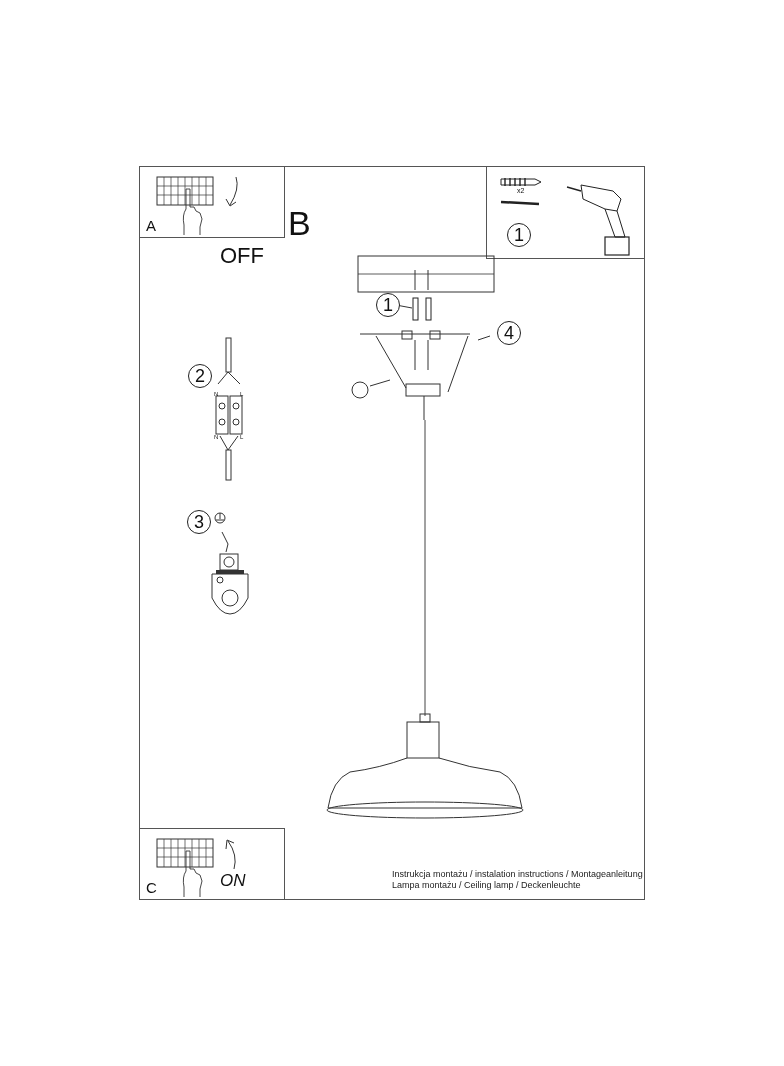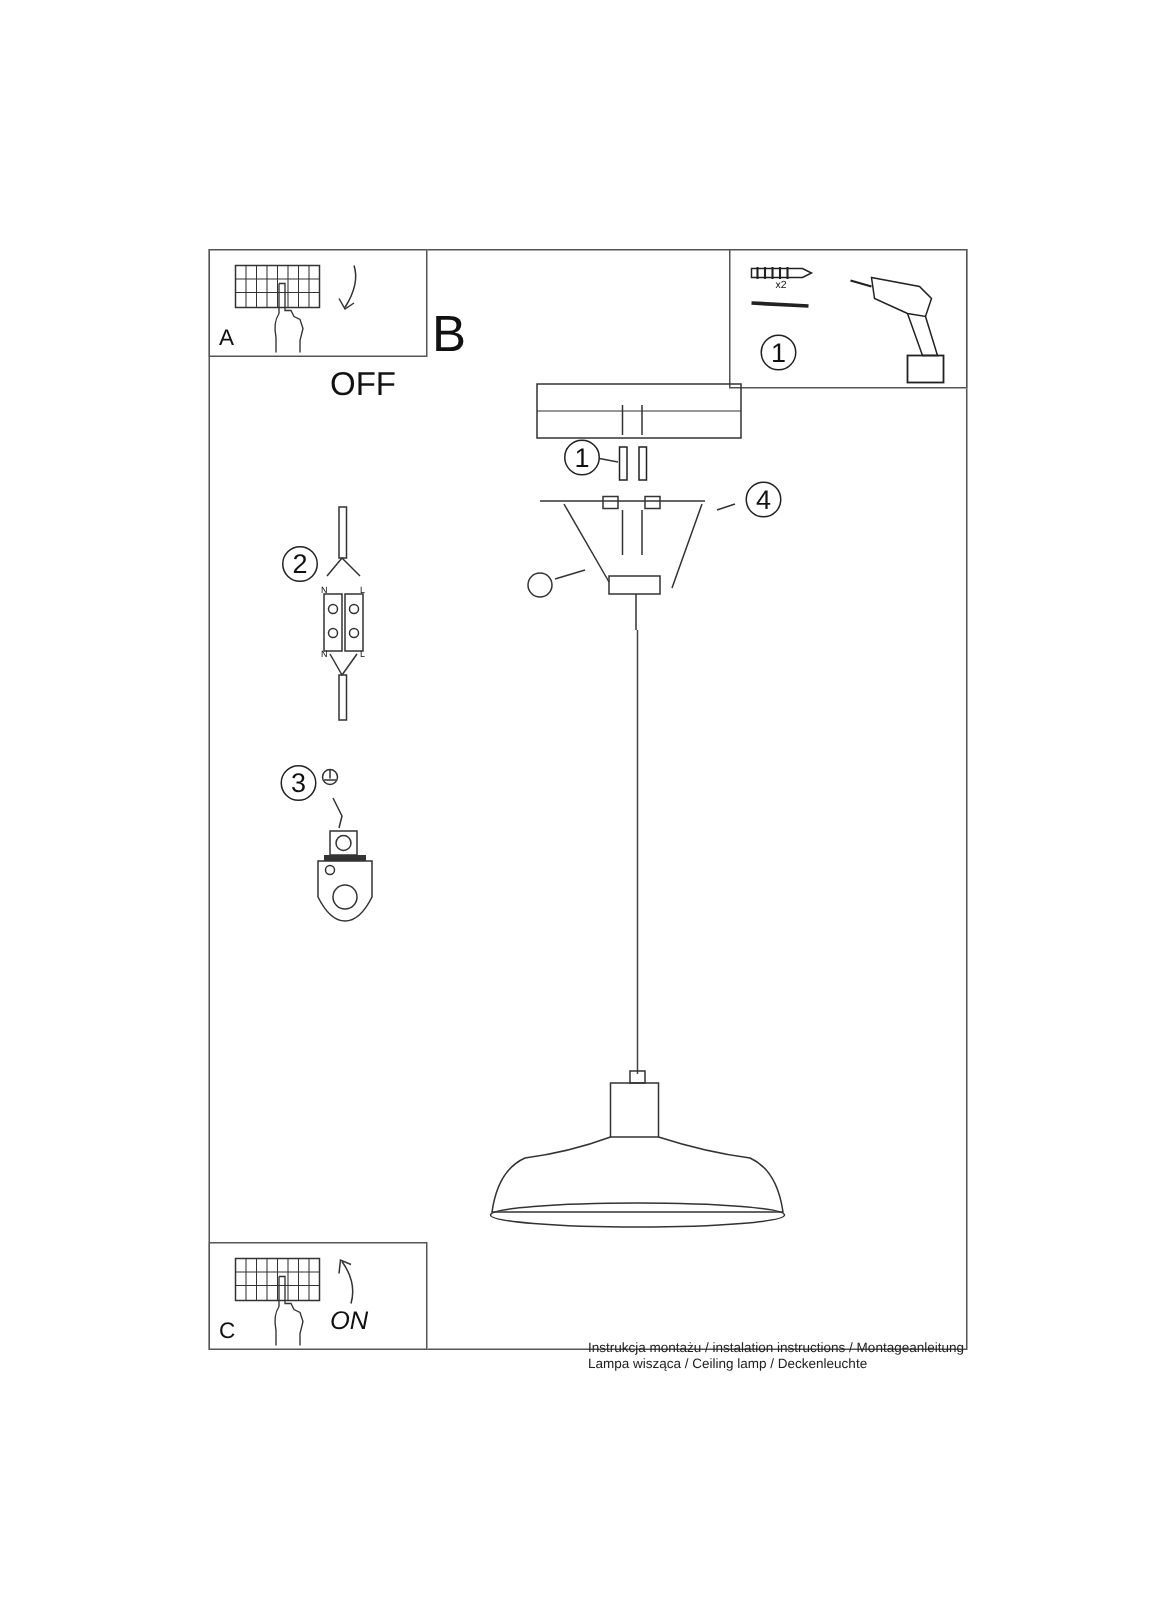--- a/index.html
+++ b/index.html
@@ -1,21 +1,21 @@
 <!DOCTYPE html>
 <html><head>
 <meta charset="utf-8">
 <style>
   html,body{margin:0;padding:0;background:#fff;}
   body{width:784px;height:1066px;position:relative;overflow:hidden;font-family:"Liberation Sans",sans-serif;color:#111;}
   .frame{position:absolute;left:139px;top:166px;width:506px;height:734px;border:1px solid #555;box-sizing:border-box;}
   .box{position:absolute;border:1px solid #555;box-sizing:border-box;background:#fff;}
   .lbl{position:absolute;font-family:"Liberation Sans",sans-serif;}
   svg{position:absolute;overflow:visible;}
-  .footer{position:absolute;left:392px;top:869px;font-size:9px;line-height:11px;color:#222;white-space:nowrap;margin-top:24px;}
+  .footer{position:absolute;left:392px;top:869px;font-size:9px;line-height:11px;color:#222;white-space:nowrap;}
 </style>
 </head>
 <body>
 
 <div class="frame"></div>
 
 <div class="box" style="left:139px;top:166px;width:146px;height:72px;">
   <svg style="left:16px;top:8px;" width="60" height="60" viewBox="0 0 60 60">
     <rect x="1" y="2" width="56" height="28" fill="none" stroke="#333" stroke-width="1"></rect>
     <g stroke="#333" stroke-width="0.7" fill="none">
@@ -143,14 +143,14 @@
   </svg>
   <svg style="left:82px;top:6px;" width="20" height="36" viewBox="0 0 20 36">
     <path d="M12 34 Q16 20 6 6 M4 14 L5 5 L12 8" fill="none" stroke="#333" stroke-width="1"></path>
   </svg>
   <span class="lbl" style="left:80px;top:42px;font-size:17px;font-style:italic;">ON</span>
   <span class="lbl" style="left:6px;top:50px;font-size:15px;">C</span>
 </div>
 
 <div class="footer">
   <div>Instrukcja montażu / instalation instructions / Montageanleitung</div>
-  <div>Lampa wisząca / Ceiling lamp / Deckenleuchte</div>
+  <div>Lampa montażu / Ceiling lamp / Deckenleuchte</div>
 </div>
 
 </body></html>

